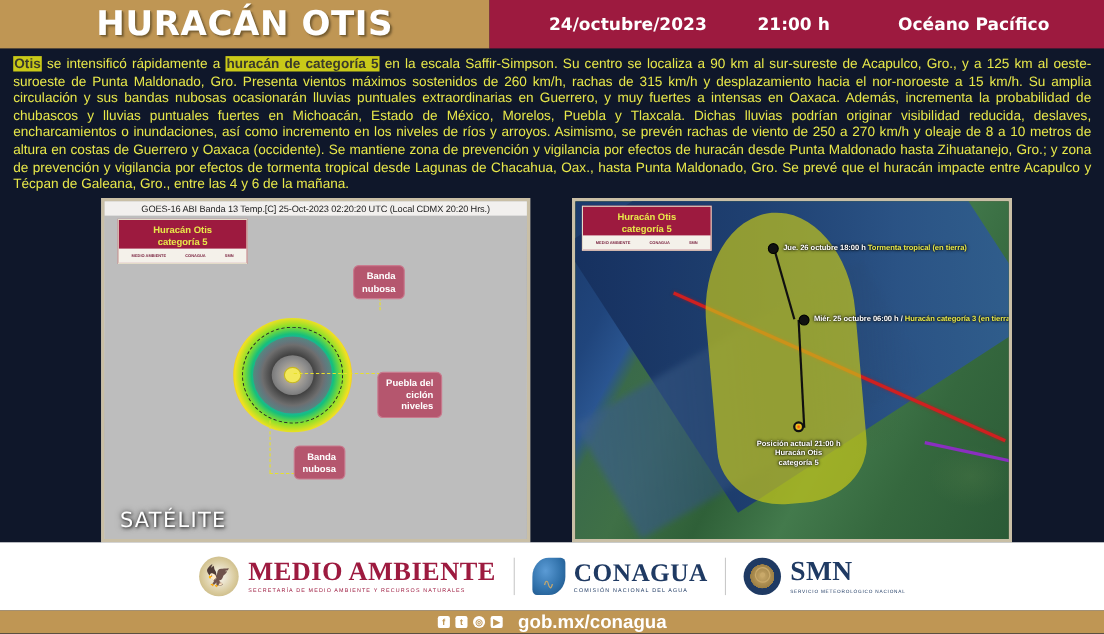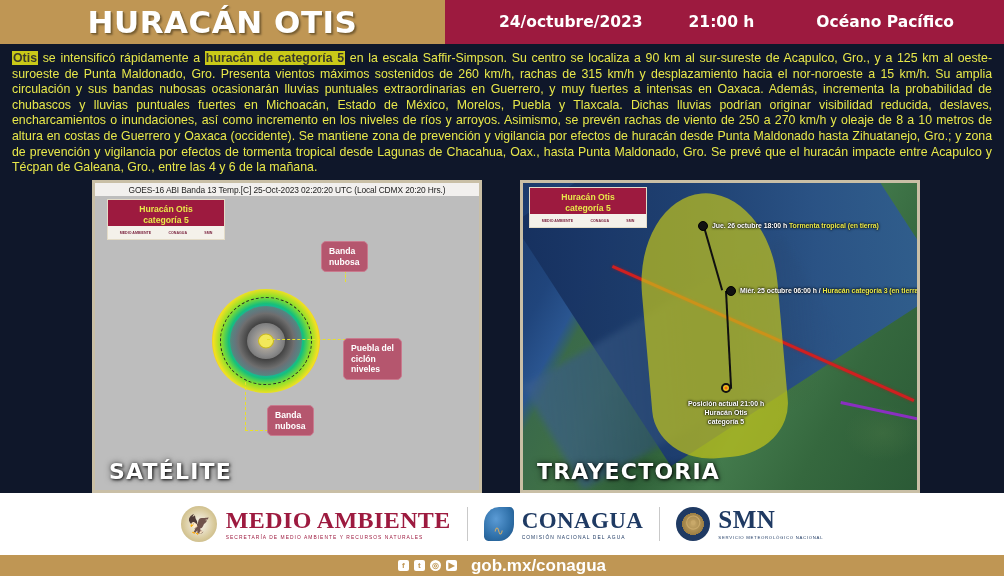--- a/index.html
+++ b/index.html
@@ -91,28 +91,28 @@
   .r3 { width: 38px;  height: 36px;  background: radial-gradient(circle, #cfc0a8 0%, #8c8c8c 55%, #5a5a5a 100%); }
   .r4 { width: 16px;  height: 15px;  background: #f2e85a; border: 1.6px solid #c8b820; }
   .dash-ring { width: 92px; height: 88px; border: 1.6px dashed #2a2a2a; }
 
   
   .lead { position: absolute; border-top: 1.6px dashed #e8e02a; }
   .lead-v { position: absolute; border-left: 1.6px dashed #e8e02a; }
 
   .sat-label {
     position: absolute; background: #b5566e; color: #ffffff;
-    font-size: 8.6px; font-weight: bold; text-align: left;
+    font-size: 8.6px; font-weight: bold; text-align: right;
     border-radius: 5px; padding: 4px 7px; line-height: 10.5px; z-index: 5;
     border: 1px solid #c97a8e;
   }
 
   .panel-caption {
     position: absolute; bottom: 6px; left: 14px; z-index: 7;
-    font-size: 22px; font-weight: bold; color: #ffffff;
+    font-size: 19px; font-weight: normal; color: #ffffff;
     font-family: "DejaVu Sans", sans-serif; letter-spacing: 1.2px;
     text-shadow: 1px 1px 3px rgba(0,0,0,.85), 0 0 6px rgba(0,0,0,.6);
     text-align: right;
   }
 
   
   .traj-img {
     position: absolute; inset: 0;
     background:
       linear-gradient(118deg,
@@ -349,21 +349,20 @@
           <div>Huracán Otis</div>
           <div>categoría 5</div>
         </div>
         <div class="badge-logos">
           <span>MEDIO AMBIENTE</span>
           <span>CONAGUA</span>
           <span>SMN</span>
         </div>
       </div>
 
-      <div class="panel-caption">TRAYECTORIA</div>
     </div>
 
   </div>
 
   <div class="footer-white">
 
     <div class="logo-group">
       <div class="eagle">🦅</div>
       <div>
         <div class="ma-text-main">MEDIO AMBIENTE</div>

